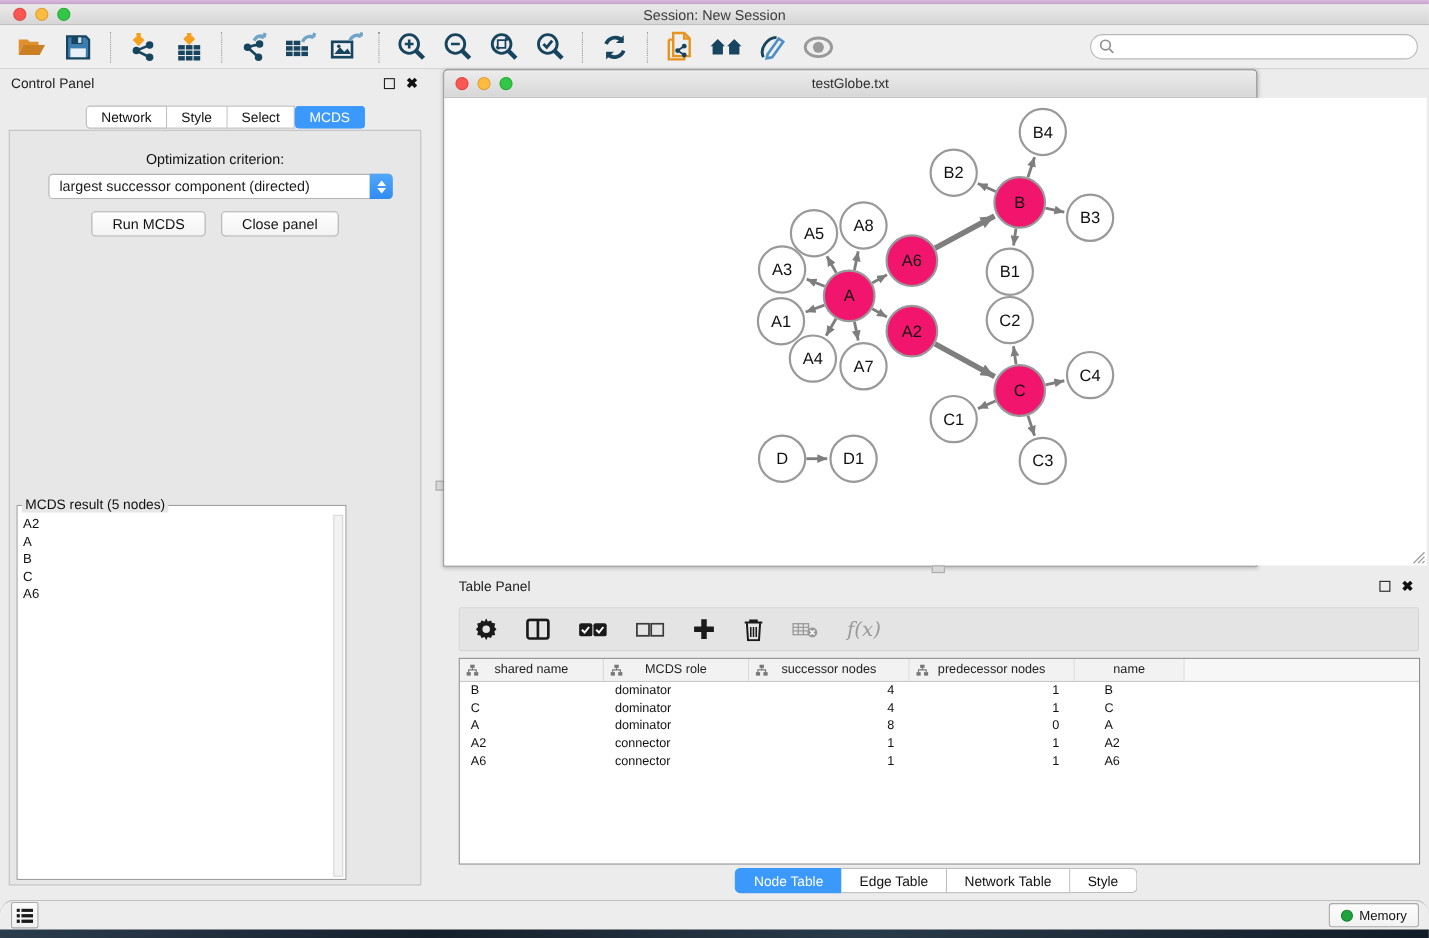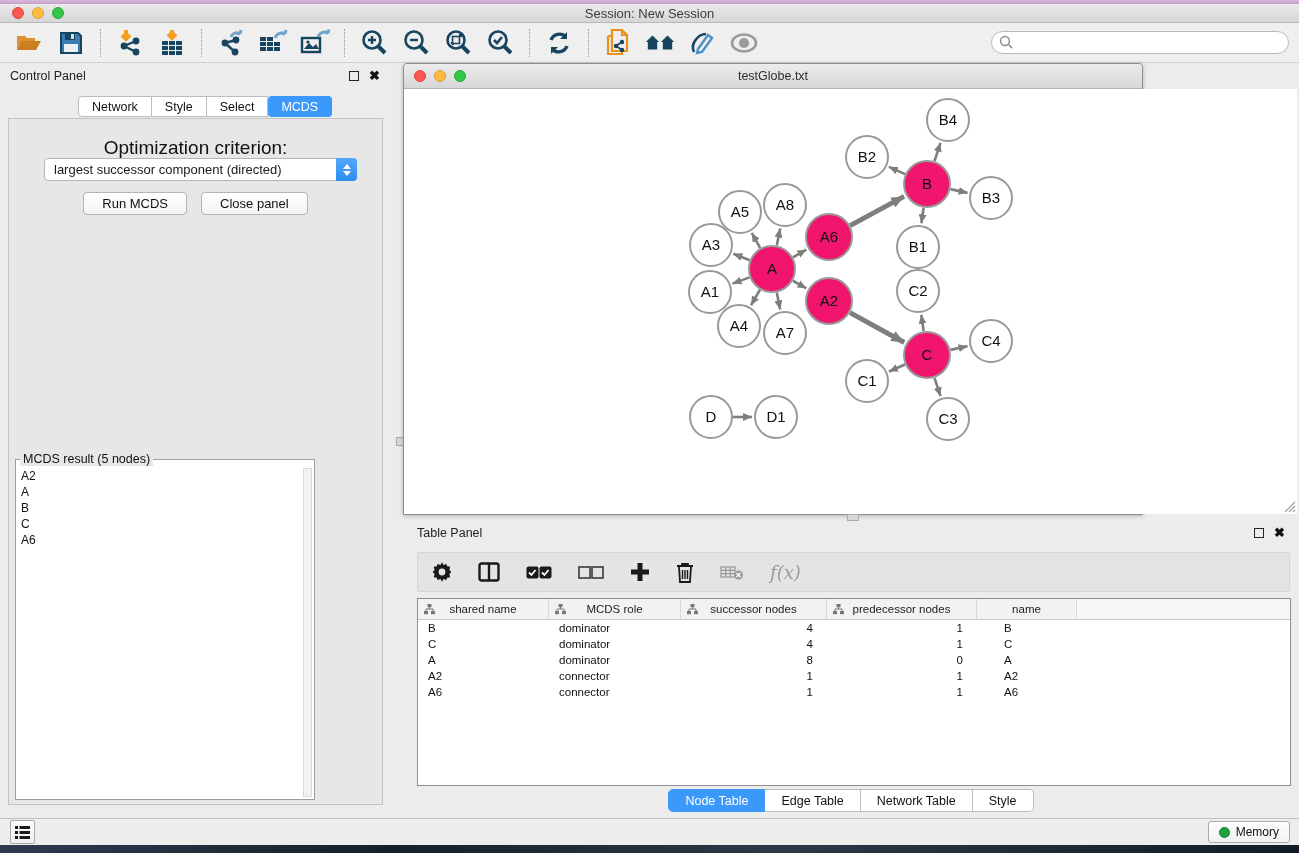--- a/index.html
+++ b/index.html
@@ -38,21 +38,21 @@
   .close-ico { font-size:13px; font-weight:bold; color:#111; line-height:10px; }
 
   .cp-tabs { position:absolute; top:33px; left:78px; display:flex; }
   .cp-tab { height:21px; padding:0 13px; display:flex; align-items:center; font-size:12.5px;
     background:#fff; border:1px solid #bcbcbc; border-left:none; color:#111; }
   .cp-tab:first-child { border-left:1px solid #bcbcbc; border-radius:4px 0 0 4px; }
   .cp-tab.selected { background:#3b99fc; color:#fff; border-color:#3b99fc; border-radius:4px; }
 
   .cp-body { position:absolute; top:55px; left:8px; width:375px; height:687px;
     background:#e7e7e7; border:1px solid #c2c2c2; }
-  .opt-label { text-align:center; margin-top:18px; font-size:19px; color:#111; }
+  .opt-label { text-align:center; margin-top:18px; font-size:13px; color:#111; }
   .dropdown { position:absolute; top:39px; left:35px; width:313px; height:23px; background:#fff;
     border:1px solid #b5b5b5; border-radius:4px; display:flex; align-items:center; }
   .dropdown .dd-value { font-size:13px; padding-left:9px; flex:1; white-space:nowrap; overflow:hidden; }
   .dd-stepper { width:21px; height:23px; margin:-1px; background:linear-gradient(#52a7fb,#2f8cf2);
     border-radius:0 4px 4px 0; display:flex; flex-direction:column; align-items:center; justify-content:center; gap:2px; }
   .dd-up { width:0; height:0; border-left:4px solid transparent; border-right:4px solid transparent; border-bottom:5px solid #fff; }
   .dd-down { width:0; height:0; border-left:4px solid transparent; border-right:4px solid transparent; border-top:5px solid #fff; }
   .cp-buttons { position:absolute; top:73px; left:0; width:100%; display:flex; justify-content:center; gap:14px; }
   .btn { height:23px; padding:0 18px; background:linear-gradient(#ffffff,#f3f3f3);
     border:1px solid #b5b5b5; border-radius:4px; font-size:13px; display:flex; align-items:center; color:#111; }
@@ -100,21 +100,21 @@
 
   .tp-tabs { position:absolute; top:269px; left:0; width:100%; display:flex; justify-content:center; }
   .tp-tab { height:23px; padding:0 16px; display:flex; align-items:center; font-size:12.5px;
     background:#fff; border:1px solid #bcbcbc; border-left:none; color:#111; }
   .tp-tab:first-child { border-left:1px solid #bcbcbc; border-radius:5px 0 0 5px; }
   .tp-tab:last-child { border-radius:0 5px 5px 0; }
   .tp-tab.selected { background:#3b99fc; color:#fff; border-color:#3b99fc;text-align:center; }
 
   
   .statusbar { position:absolute; top:818px; left:0; width:1299px; height:27px;
-    background:#ededed; border-top:1px solid #c0c0c0; display:flex; align-items:center; }
+    background:#ededed; border-top:1px solid #c0c0c0; display:flex; align-items:center;border-radius:13px; }
   .status-left-btn { width:25px; height:24px; margin-left:10px; background:linear-gradient(#fdfdfd,#f0f0f0);
     border:1px solid #ababab; border-radius:2px; display:flex; align-items:center; justify-content:center; }
   .memory-btn { margin-left:auto; margin-right:9px; height:22px; padding:0 10px;
     background:linear-gradient(#fdfdfd,#f2f2f2); border:1px solid #ababab; border-radius:3px;
     display:flex; align-items:center; gap:6px; font-size:12px; color:#111; }
   .mem-dot { width:11px; height:11px; border-radius:50%; background:#1fa33c; border:1px solid #158030; }
   .desktop-bottom { position:absolute; top:845px; left:0; width:1299px; height:8px;
     background:linear-gradient(90deg,#2c3c4d,#16202c 30%,#2a3a48 60%,#121c28); }
 
   .icon-svg { display:block; }

